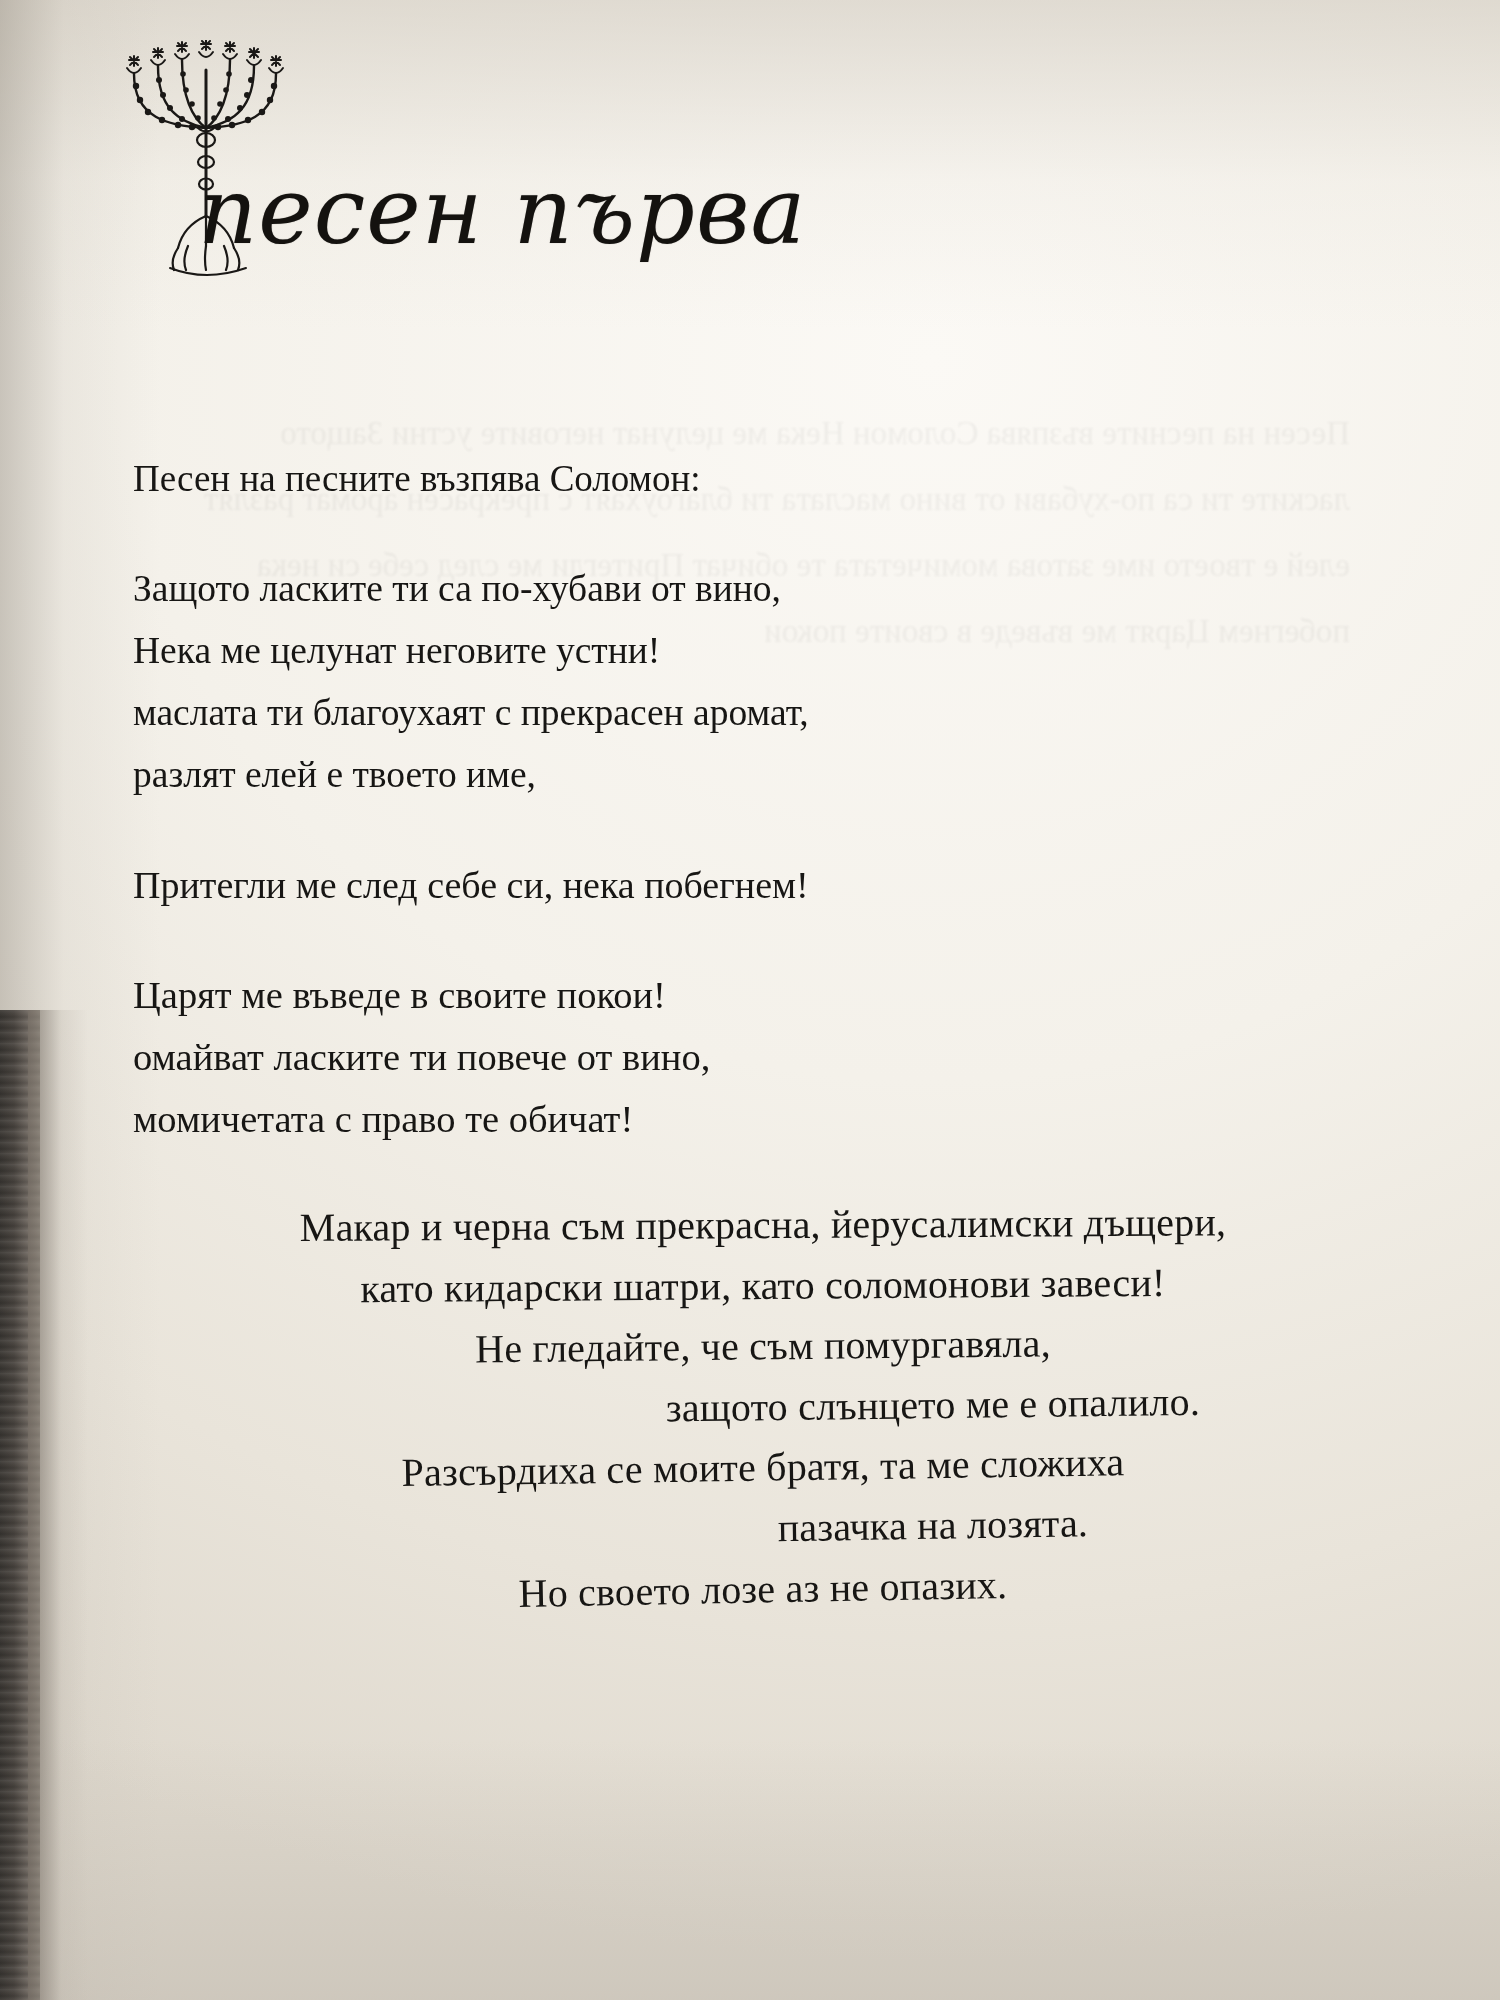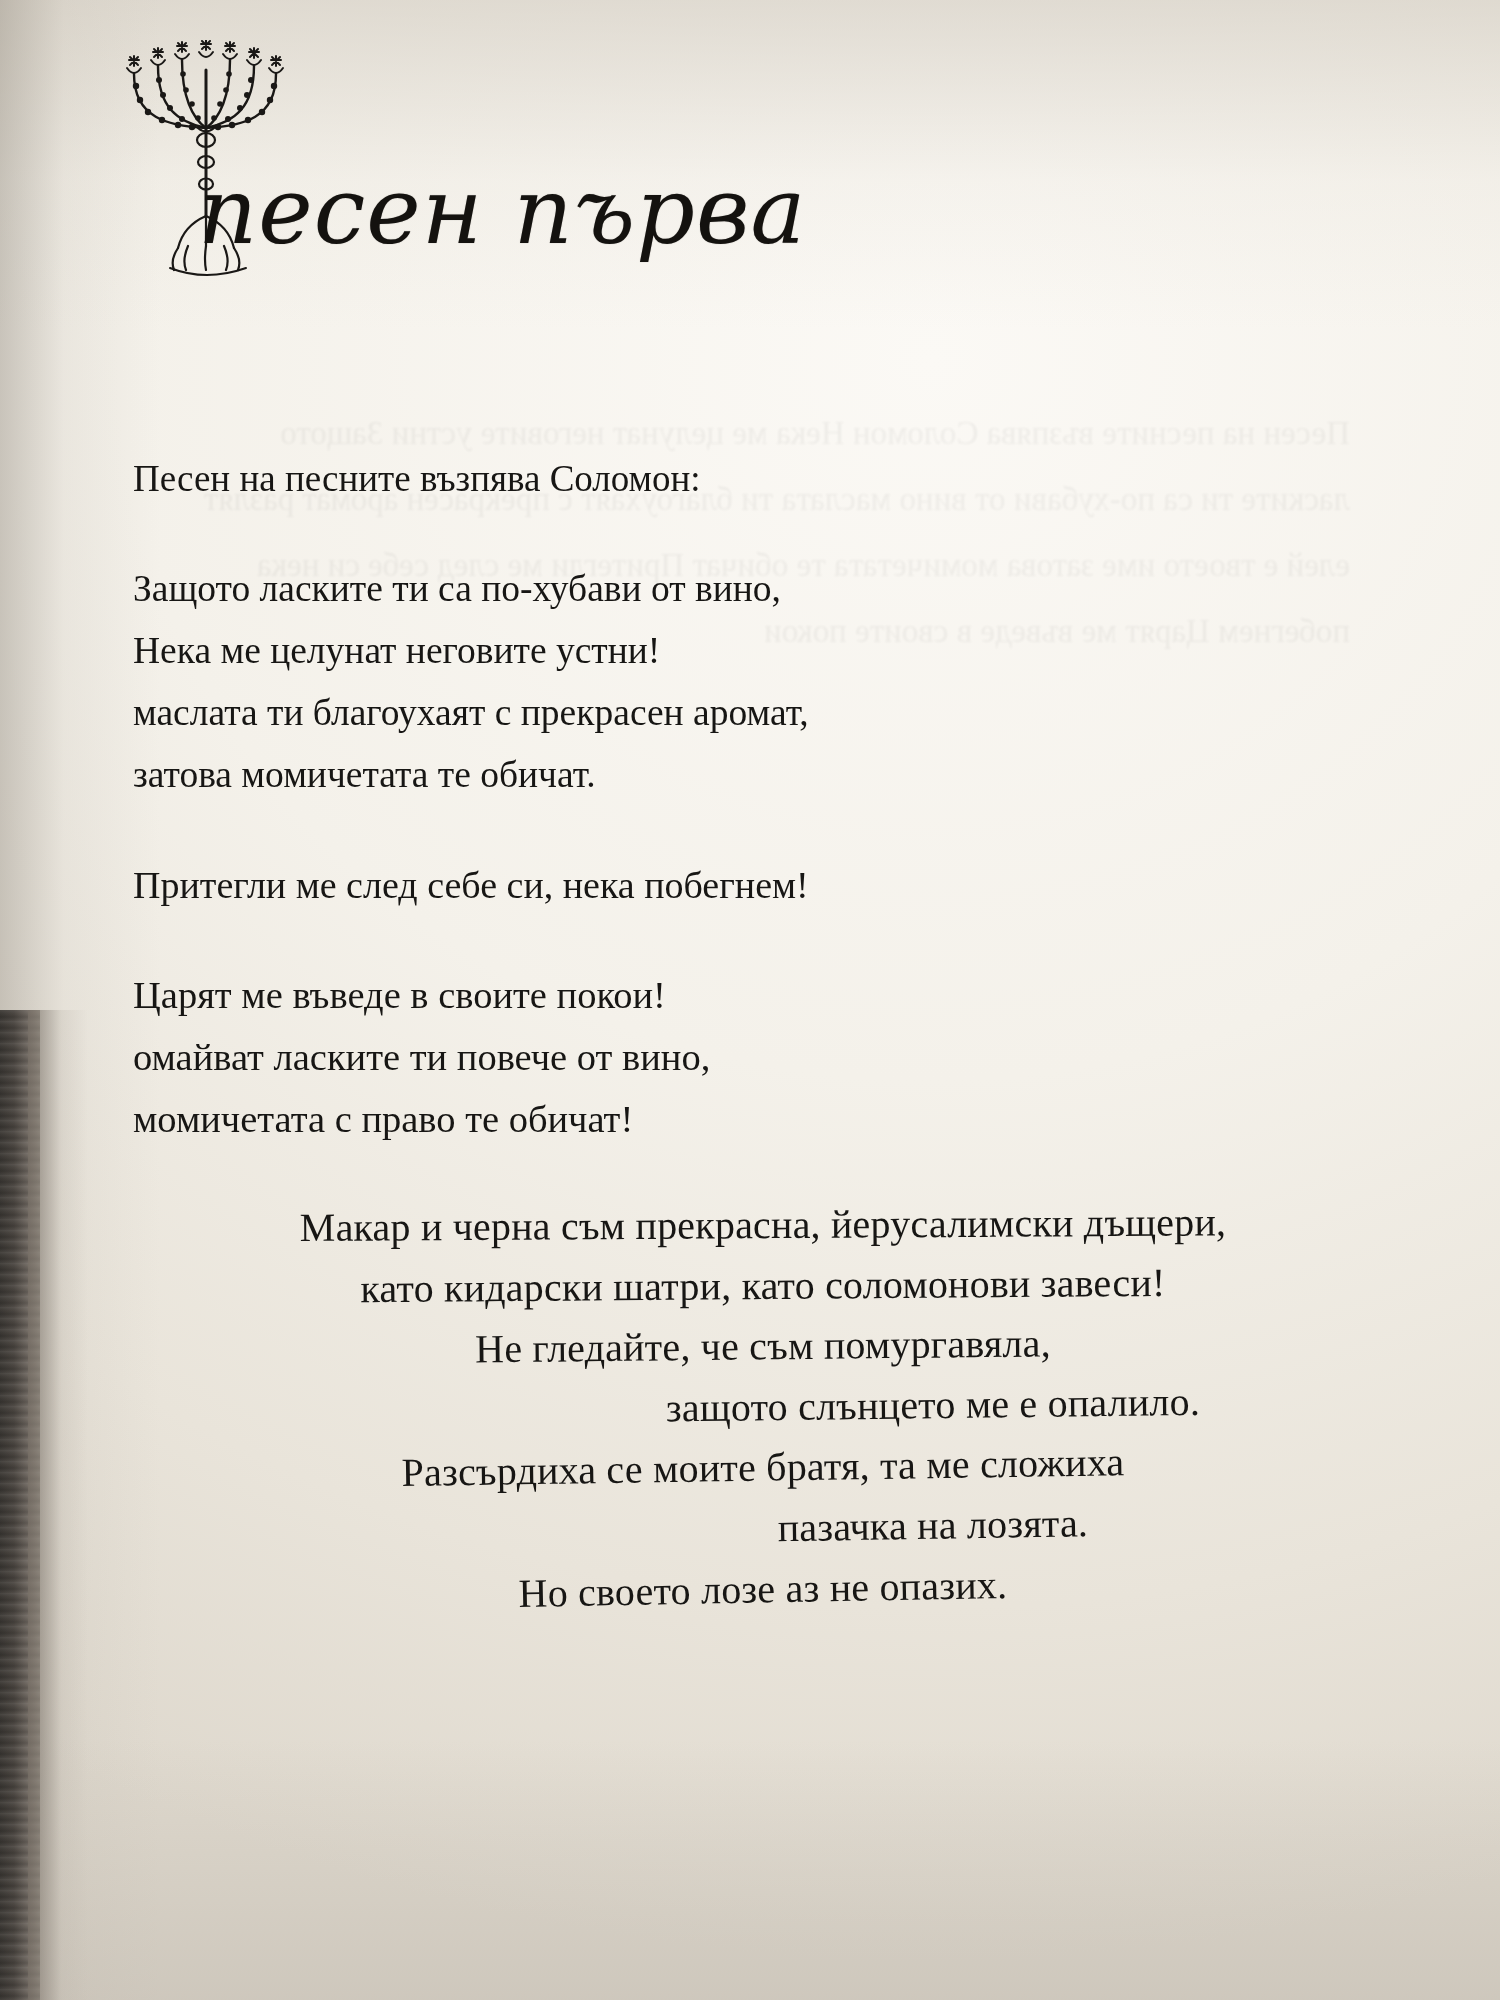--- a/index.html
+++ b/index.html
@@ -259,21 +259,21 @@
   <div class="body-text">
 
     <div class="stanza s1">
       <span class="line">Песен на песните възпява Соломон:</span>
     </div>
 
     <div class="stanza s2">
       <span class="line">Защото ласките ти са по-хубави от вино,</span>
       <span class="line">Нека ме целунат неговите устни!</span>
       <span class="line">маслата ти благоухаят с прекрасен аромат,</span>
-      <span class="line">затова момичетата те обичат.</span>
+      <span class="line">разлят елей е твоето име,</span>
     </div>
 
     <div class="stanza s3">
       <span class="line">Притегли ме след себе си, нека побегнем!</span>
     </div>
 
     <div class="stanza s4">
       <span class="line">Царят ме въведе в своите покои!</span>
       <span class="line">омайват ласките ти повече от вино,</span>
       <span class="line">момичетата с право те обичат!</span>

